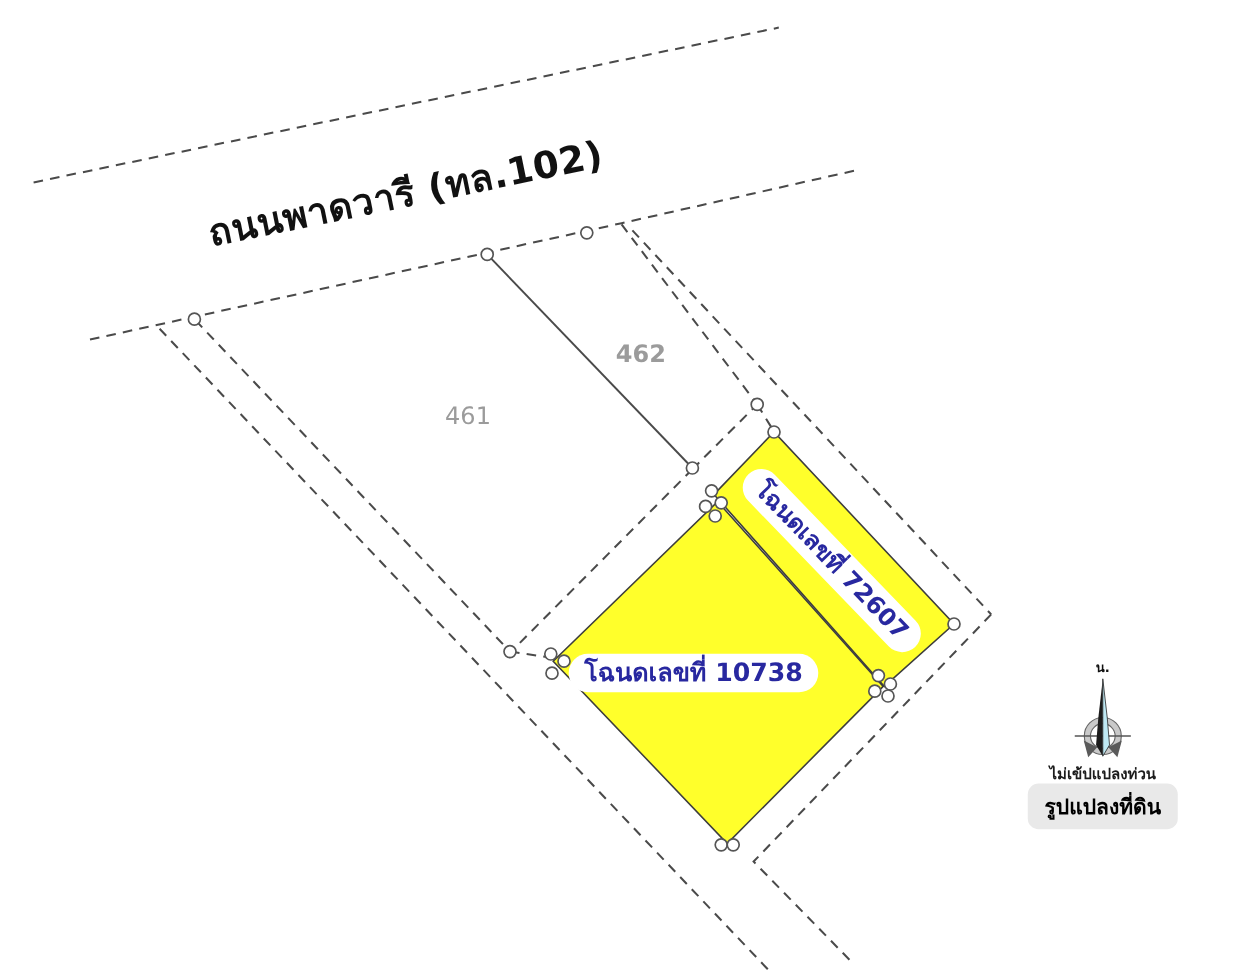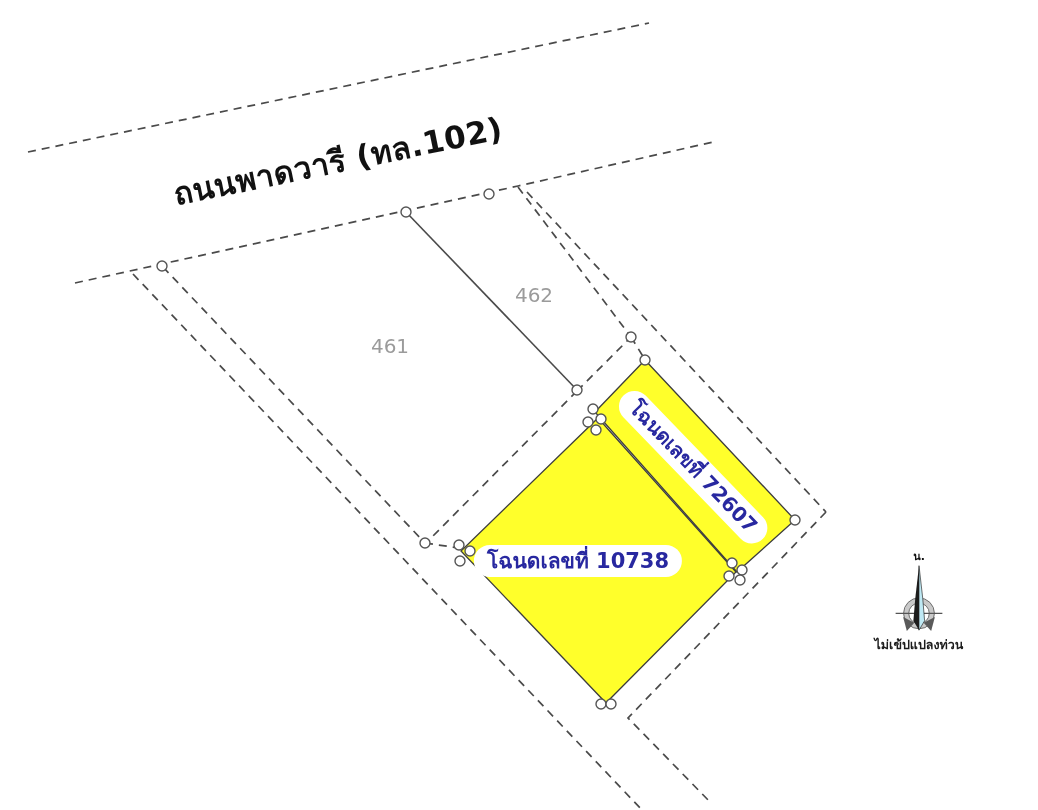--- a/index.html
+++ b/index.html
@@ -9,21 +9,21 @@
   }
   svg.geo{position:absolute;left:0;top:0;}
   .abs{position:absolute;transform:translate(-50%,-50%);white-space:nowrap;}
   .road-label{
     left:338px;top:161px;
     transform:translate(-50%,-50%) rotate(-11.5deg);
     font-size:31px;font-weight:700;color:#111111;letter-spacing:0.5px;
   }
   .plot-num{font-size:20px;font-weight:400;color:#9b9b9b;}
   .p461{left:390px;top:346px;}
-  .p462{left:534px;top:295px;}
+  .p462{left:534px;top:295px;font-weight:bold;}
   .deed-pill{
     background:#ffffff;border-radius:18px;padding:3px 13px;
     color:#2828a0;font-weight:700;line-height:1.25;
   }
   .d72607{left:693px;top:467px;font-size:20px;
     transform:translate(-50%,-50%) rotate(46deg);}
   .d10738{left:578px;top:561px;font-size:21px;}
   .north-label{left:919px;top:556px;font-size:11px;font-weight:700;color:#111;}
   .compass{position:absolute;left:894px;top:561px;}
   .not-to-scale{left:919px;top:645px;font-size:12.5px;font-weight:600;color:#1c1c1c;}
@@ -98,14 +98,15 @@
     <circle cx="25" cy="56" r="11" fill="#ffffff" stroke="#666" stroke-width="1"></circle>
     <path d="M0,56 L50,56" stroke="#555" stroke-width="1.5"></path>
     <polygon points="8,60 20,66 12,75" fill="#5a5a5a"></polygon>
     <polygon points="42,60 30,66 38,75" fill="#5a5a5a"></polygon>
     <polygon points="25,5 21,40 19,64 25,74" fill="#1c1c1c"></polygon>
     <polygon points="25,5 29,40 31,64 25,74" fill="#bfe9f4" stroke="#222" stroke-width="0.7"></polygon>
   </svg>
 
   <div class="abs not-to-scale">ไม่เข้ปแปลงท่วน</div>
 
+  <div class="abs caption-box">รูปแปลงที่ดิน</div>
 
 </div>
 
 </body></html>

